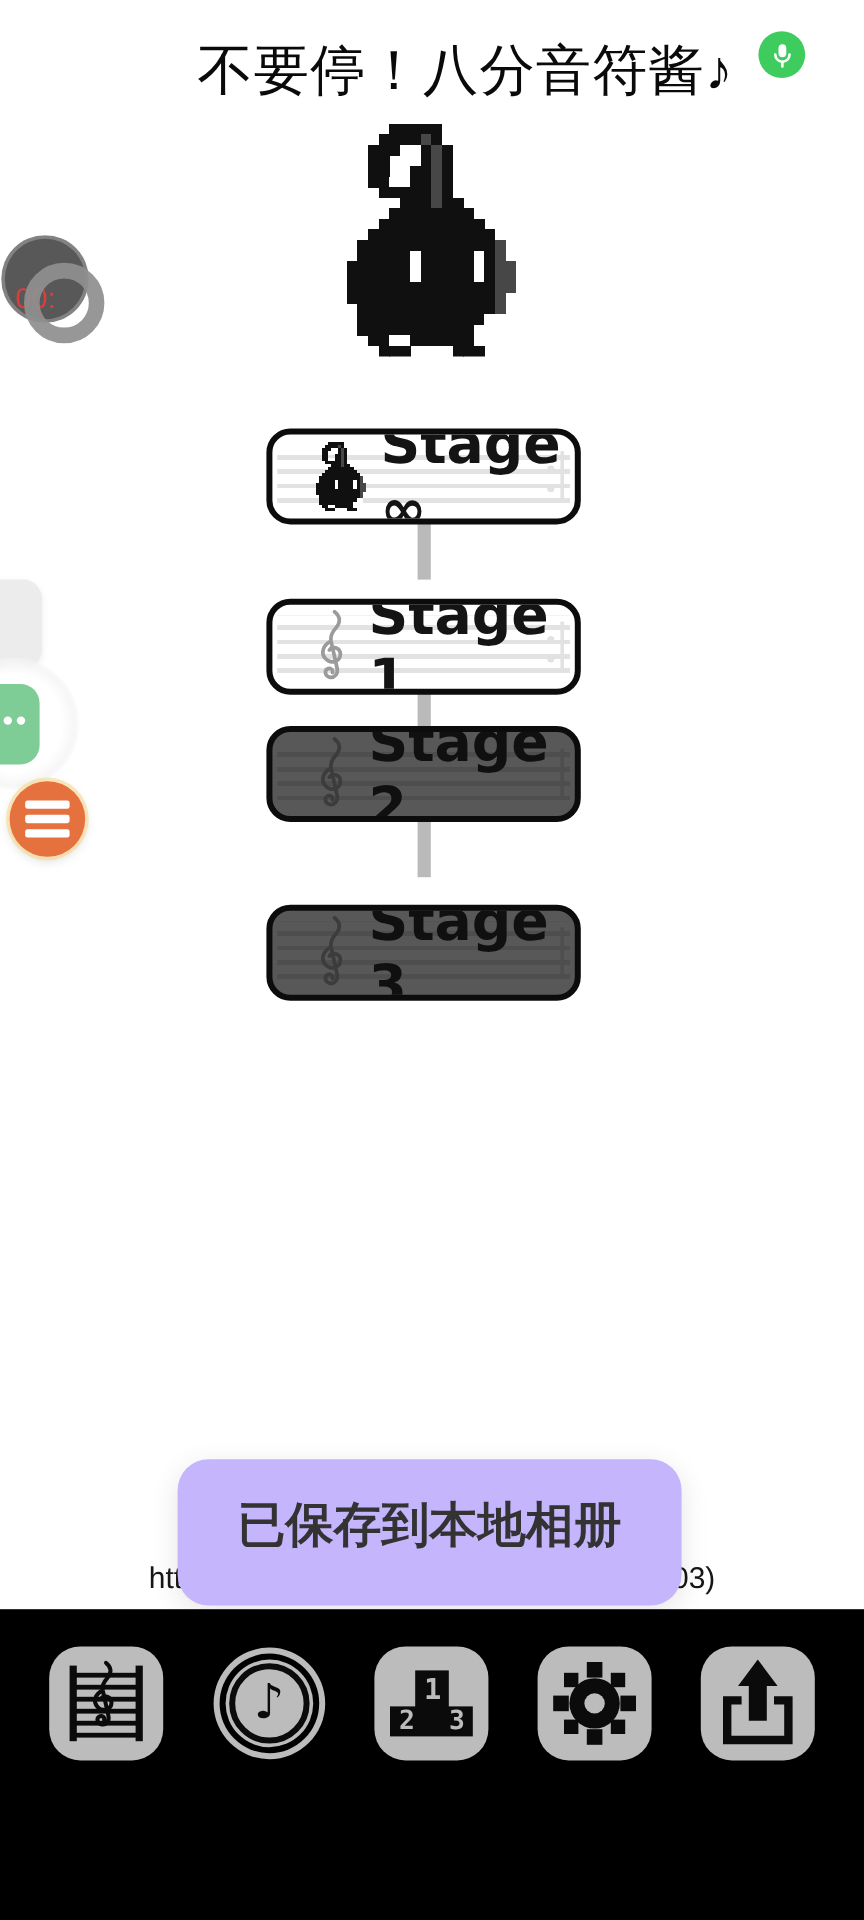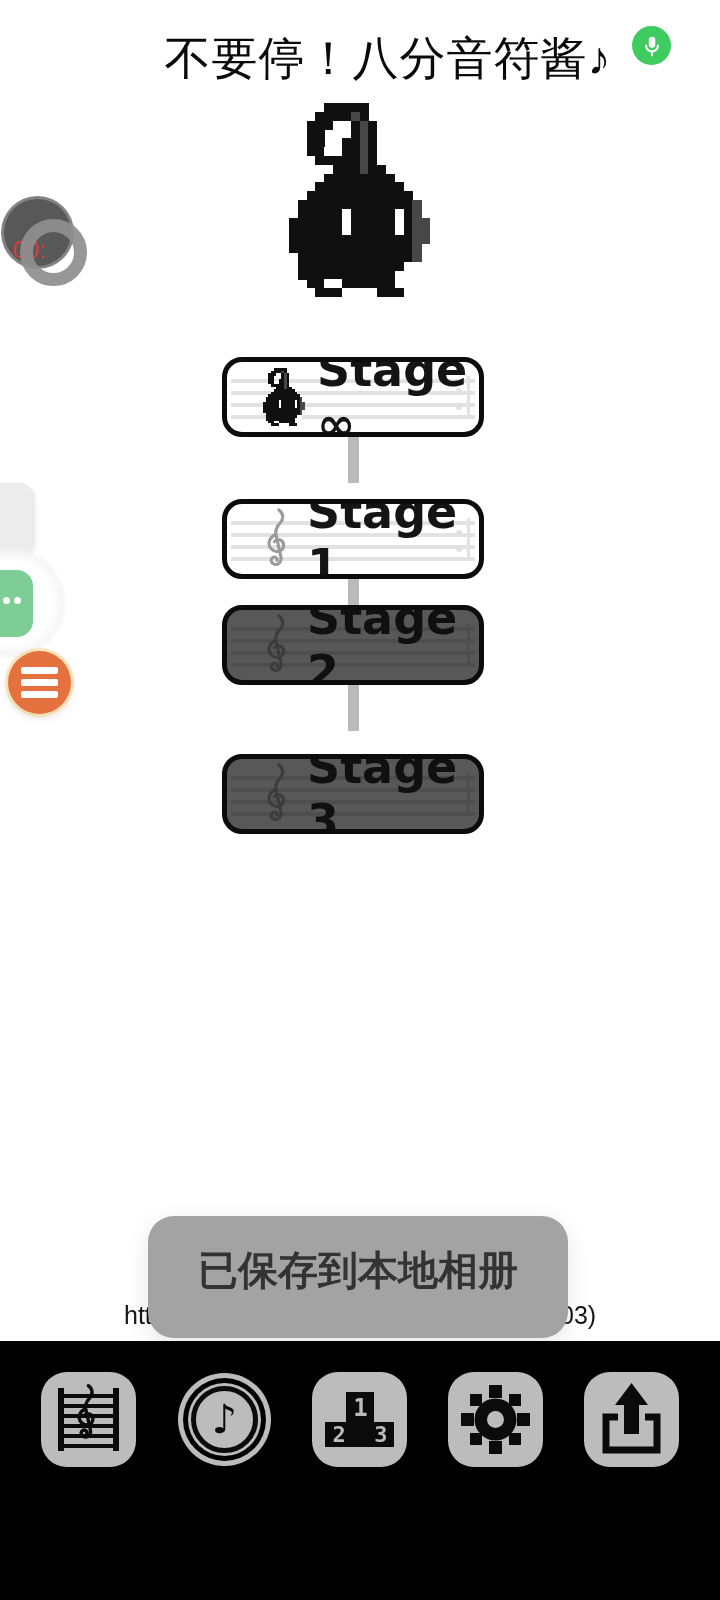--- a/index.html
+++ b/index.html
@@ -91,21 +91,21 @@
   .menu-btn .bar{width:37px;height:7px;background:#fff;border-radius:2px;}
   
   .url-line{
     position:absolute;top:1301px;left:0;width:720px;height:30px;
     font-size:25px;color:#161616;z-index:40;
   }
   .url-left{position:absolute;left:124px;}
   .url-right{position:absolute;left:560px;}
   .toast{
     position:absolute;left:148px;top:1216px;width:420px;height:122px;border-radius:26px;
-    background:#a3a3a3;box-shadow:0 6px 24px rgba(0,0,0,0.10);z-index:41;
+    background:#c4b5fd;box-shadow:0 6px 24px rgba(0,0,0,0.10);z-index:41;
     display:flex;align-items:center;justify-content:center;
   }
   .toast-text{font-size:40px;font-weight:600;color:#333333;margin-bottom:14px;}
   
   .bottom-bar{
     position:absolute;left:0;top:1341px;width:720px;height:259px;background:#000000;z-index:39;
     display:flex;justify-content:space-evenly;align-items:flex-start;padding-top:31px;box-sizing:border-box;
   }
   .bar-item{width:95px;height:95px;position:relative;flex:none;}
   .tile{width:95px;height:95px;border-radius:26px;background:#BCBCBC;position:relative;overflow:hidden;}

